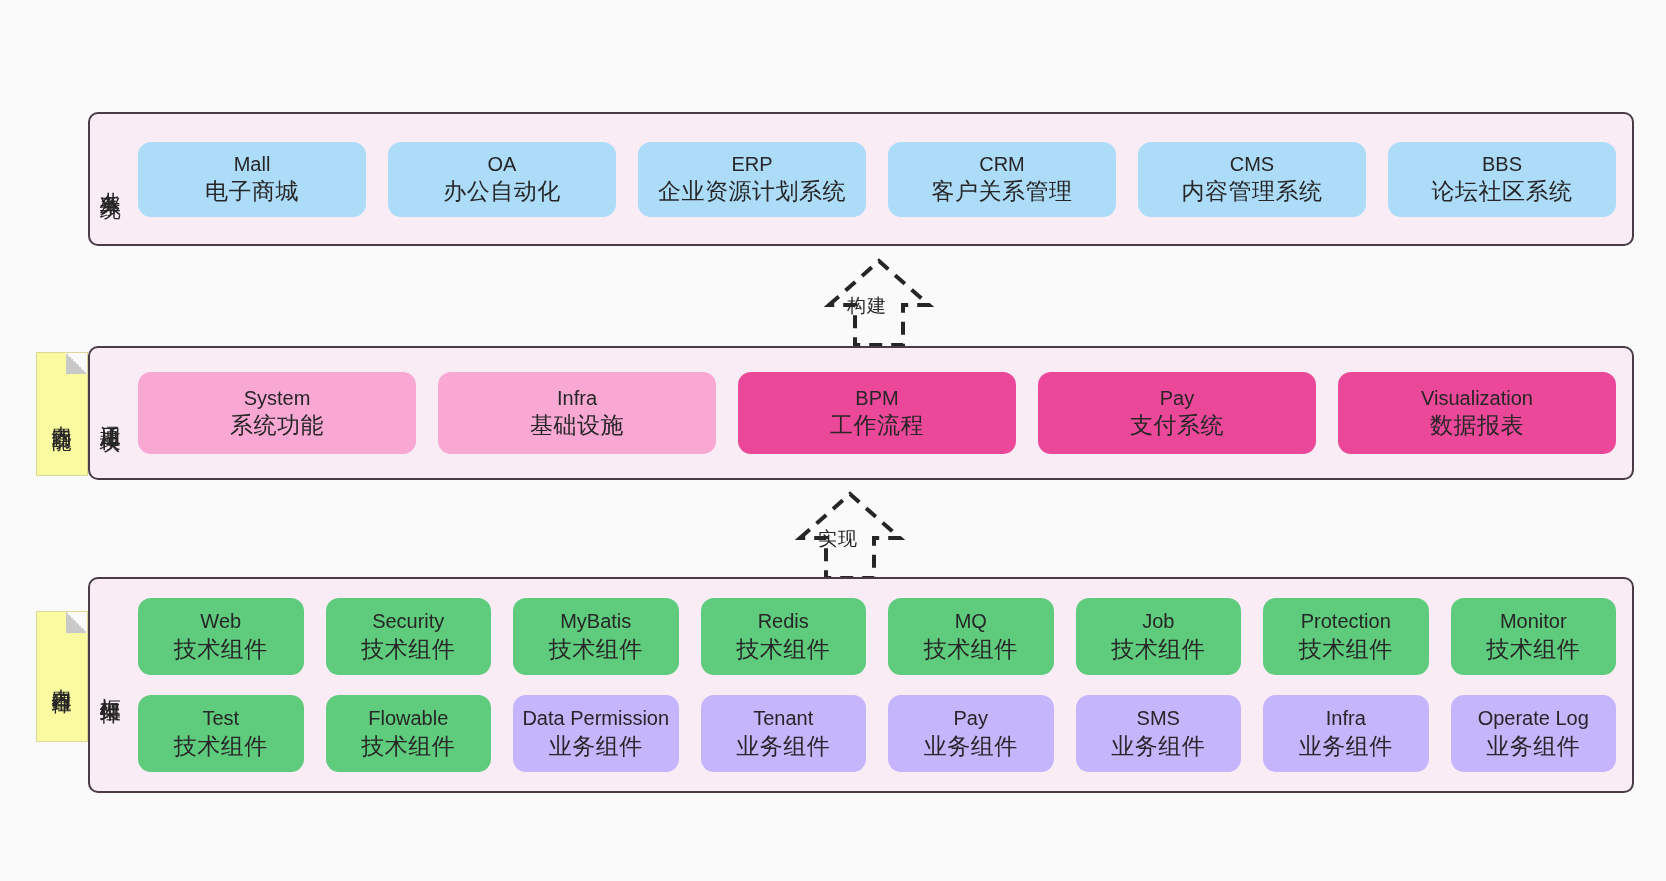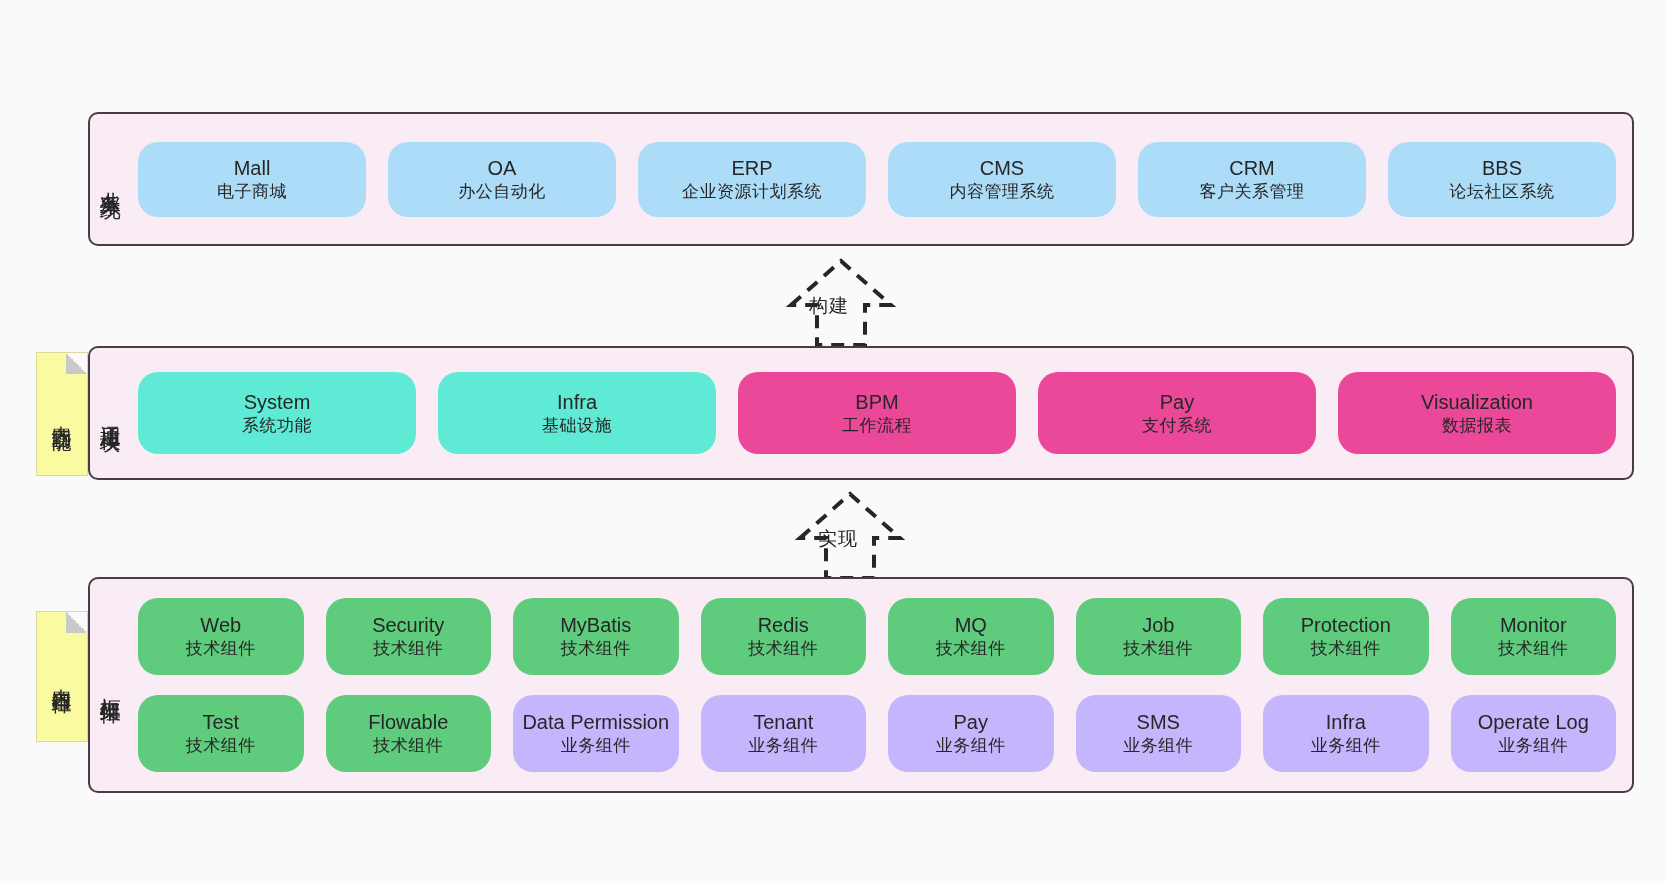--- a/index.html
+++ b/index.html
@@ -60,42 +60,42 @@
     align-items: stretch;
   }
 
   .card {
     flex: 1 1 0;
     min-width: 0;
     display: flex;
     flex-direction: column;
     align-items: center;
     justify-content: center;
-    border-radius: 20px;
+    border-radius: 13px;
     padding: 0 4px;
     text-align: center;
     color: #262626;
     line-height: 1.26;
   }
 
   .card .t-en {
     font-size: 20px;
     white-space: normal;
     word-break: break-word;
   }
 
   .card .t-cn {
-    font-size: 17px;
+    font-size: 23px;
     letter-spacing: 0.5px;
     text-align: center;
   }
 
   
   .c-blue        { background: #ADDCF9; }
-  .c-red         { background: #5eead4; }
+  .c-red         { background: #f9a8d4; }
   .c-pink        { background: #ec4899; }
   .c-green       { background: #5FCB7D; }
   .c-greenlight  { background: #c4b5fd; }
 
   
   #layer-business { left: 88px;  top: 112px; width: 1546px; height: 134px; }
   #layer-modules  { left: 88px;  top: 346px; width: 1546px; height: 134px; }
   #layer-frame    { left: 88px;  top: 577px; width: 1546px; height: 216px; }
 
   #layer-business .row { height: 75px; }
@@ -137,21 +137,21 @@
   .arrow-group { position: absolute; }
   .arrow-group svg { display: block; overflow: visible; }
   .arrow-label {
     position: absolute;
     font-size: 19px;
     color: #262626;
     white-space: nowrap;
     letter-spacing: 1px;
   }
 
-  #arrow-build { left: 761px; top: 255px; width: 160px; height: 92px; }
+  #arrow-build { left: 799px; top: 255px; width: 160px; height: 92px; }
   #arrow-build .arrow-label { left: 48px; top: 38px; }
 
   #arrow-impl { left: 770px; top: 488px; width: 160px; height: 92px; }
   #arrow-impl .arrow-label { left: 48px; top: 38px; }
 </style>
 </head>
 <body>
 
 <div id="stage">
 
@@ -165,26 +165,26 @@
         </div>
         <div class="card c-blue">
           <span class="t-en">OA</span>
           <span class="t-cn">办公自动化</span>
         </div>
         <div class="card c-blue">
           <span class="t-en">ERP</span>
           <span class="t-cn">企业资源计划系统</span>
         </div>
         <div class="card c-blue">
+          <span class="t-en">CRM</span>
+          <span class="t-cn">客户关系管理</span>
+        </div>
+        <div class="card c-blue">
           <span class="t-en">CMS</span>
           <span class="t-cn">内容管理系统</span>
-        </div>
-        <div class="card c-blue">
-          <span class="t-en">CRM</span>
-          <span class="t-cn">客户关系管理</span>
         </div>
         <div class="card c-blue">
           <span class="t-en">BBS</span>
           <span class="t-cn">论坛社区系统</span>
         </div>
       </div>
     </div>
   </div>
 
   <div class="arrow-group" id="arrow-build">

